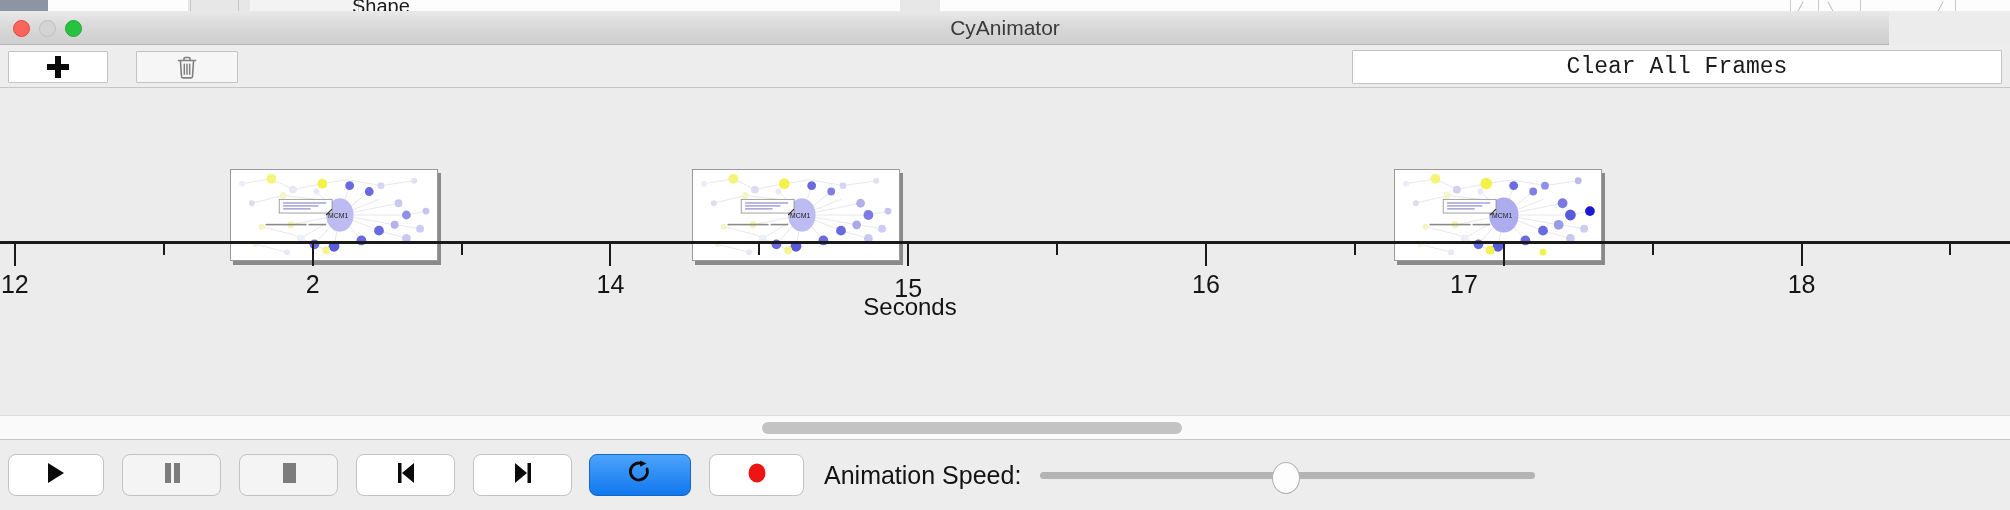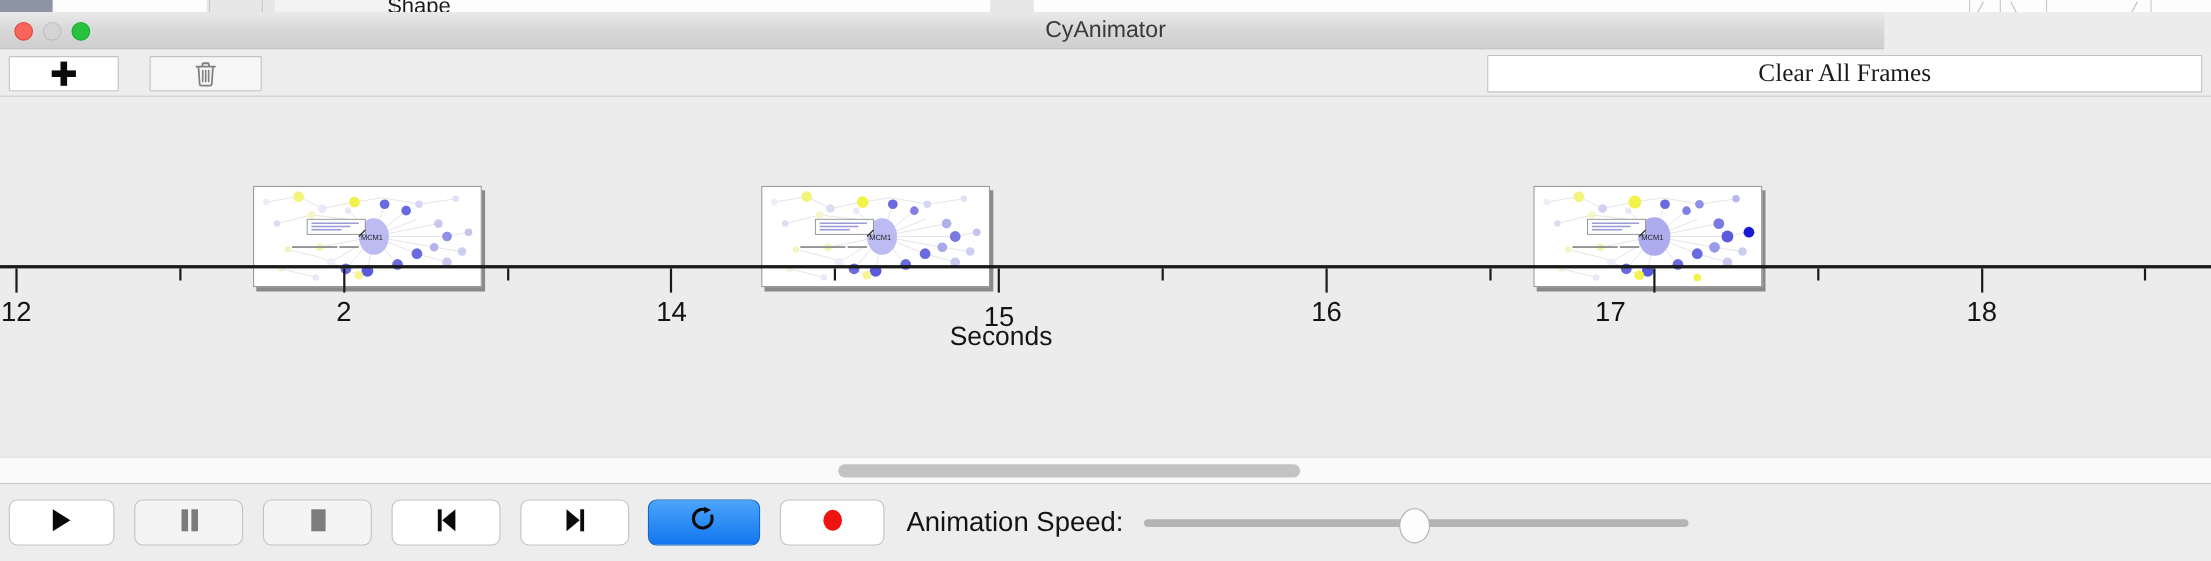--- a/index.html
+++ b/index.html
@@ -35,21 +35,21 @@
     white-space: nowrap;
   }
   .bg-slash {
     position: absolute; top: 1px; width: 1px; height: 11px;
     background: #bdbdbd;
     transform-origin: center;
   }
 
   
   .titlebar {
-    position: absolute; left: 0; top: 11px; width: 1713px; height: 34px;
+    position: absolute; left: 0; top: 11px; width: 1889px; height: 34px;
     background: linear-gradient(to bottom, #e9e9e9 0%, #d8d8d8 50%, #cfcfcf 100%);
     border-bottom: 1px solid #b4b4b4;
     box-sizing: border-box;
   }
   .traffic {
     position: absolute; top: 9px; left: 13px;
     display: flex; gap: 9px; align-items: center;
   }
   .light {
     width: 17px; height: 17px; border-radius: 50%;
@@ -71,21 +71,21 @@
     background: #ededed;
     border-bottom: 1px solid #c6c6c6;
     box-sizing: border-box;
   }
   .tb-btn {
     position: absolute;
     box-sizing: border-box;
     border-radius: 1px;
     border: 1px solid #c3c3c3;
     display: flex; align-items: center; justify-content: center;
-    font-family: Liberation Serif, serif;
+    font-family: Liberation Mono, monospace;
   }
   .tb-btn.enabled  { background: #ffffff; }
   .tb-btn.disabled { background: #f6f6f6; }
 
   .btn-add   { left: 8px;  top: 6px; width: 100px; height: 32px; }
   .btn-del   { left: 136px;top: 6px; width: 102px; height: 32px; }
   .btn-clear {
     left: 1352px; top: 5px; width: 650px; height: 34px;
     background: #ffffff;
     font-size: 23px; color: #1a1a1a;

